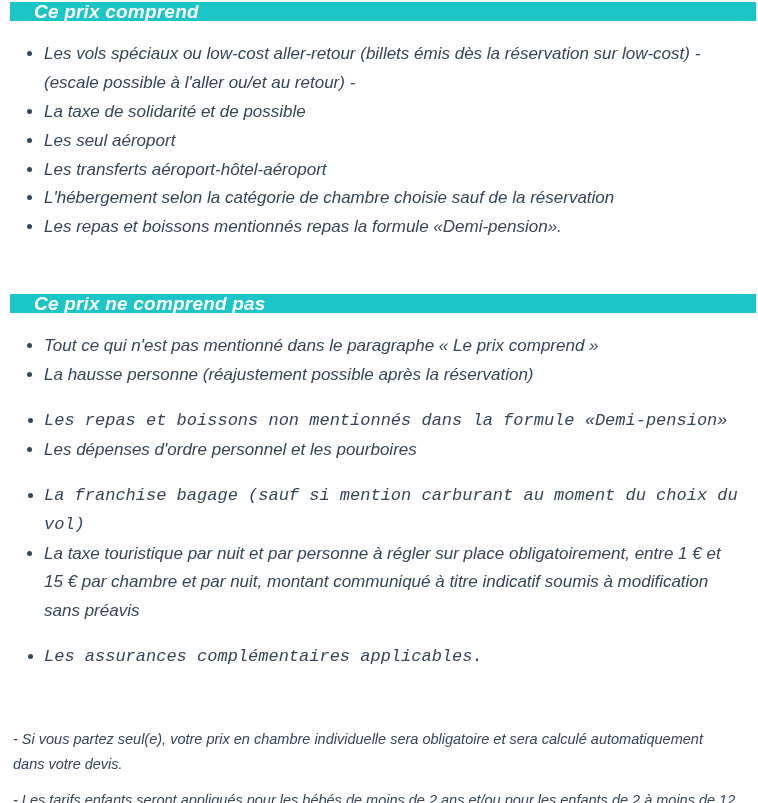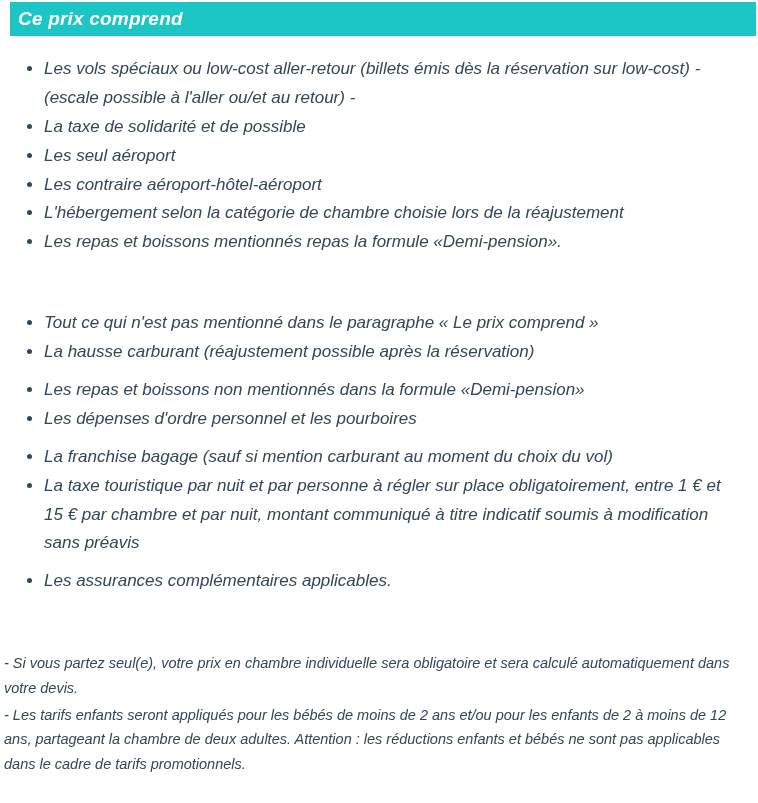--- a/index.html
+++ b/index.html
@@ -13,58 +13,58 @@
     min-height:803px;
     font-family:"Liberation Sans", sans-serif;
     color:var(--body-text);
   }
   .page{padding-top:2px;}
 
   
   .bar{
     background:var(--accent);
     margin:0 2px 0 10px;
-    height:34px;
+    height:19px;
     display:flex;
     align-items:center;
-    padding-left:8px;
+    padding-left:24px;
   }
   .bar h2{
     margin:0;
     color:#ffffff;
     font-size:19px;
     font-style:italic;
     font-weight:bold;
     letter-spacing:.2px;
   }
 
   
   ul.bullets{
     list-style:disc;
     margin:19px 0 0 0;
     padding:0 14px 0 44px;
     font-style:italic;
     font-size:17px;
     line-height:1.7;
   }
   ul.bullets li{margin:0;}
-  ul.bullets li.gap{margin-top:9px;}
+  ul.bullets li.gap{margin-top:17px;font-family:Liberation Mono, monospace;}
 
   .section-excludes{margin-top:52px;}
   .section-notes{margin-top:55px;}
 
   
   .notes{
     margin:17px 0 0 0;
     padding:0 8px 20px 1px;
     font-style:italic;
     font-size:14.5px;
     line-height:1.68;
   }
-  .notes p{margin:3px;}
+  .notes p{margin:12px;}
 </style>
 </head>
 <body>
 
 <div class="page">
 
   <section class="section-includes">
     <header class="bar">
       <h2>Ce prix comprend</h2>
     </header>
@@ -76,42 +76,45 @@
 
         <li>
           <span>La taxe de solidarité et de possible</span>
         </li>
 
         <li>
           <span>Les seul aéroport</span>
         </li>
 
         <li>
-          <span>Les contraire aéroport-hôtel-aéroport</span>
+          <span>Les transferts aéroport-hôtel-aéroport</span>
         </li>
 
         <li>
-          <span>L'hébergement selon la catégorie de chambre choisie lors de la réajustement</span>
+          <span>L'hébergement selon la catégorie de chambre choisie sauf de la réservation</span>
         </li>
 
         <li>
           <span>Les repas et boissons mentionnés repas la formule «Demi-pension».</span>
         </li>
       </ul>
   </section>
 
   <section class="section-excludes">
+    <header class="bar">
+      <h2>Ce prix ne comprend pas</h2>
+    </header>
     <ul class="bullets">
 
         <li>
           <span>Tout ce qui n'est pas mentionné dans le paragraphe « Le prix comprend »</span>
         </li>
 
         <li>
-          <span>La hausse carburant (réajustement possible après la réservation)</span>
+          <span>La hausse personne (réajustement possible après la réservation)</span>
         </li>
 
         <li class="gap">
           <span>Les repas et boissons non mentionnés dans la formule «Demi-pension»</span>
         </li>
 
         <li>
           <span>Les dépenses d'ordre personnel et les pourboires</span>
         </li>
 

